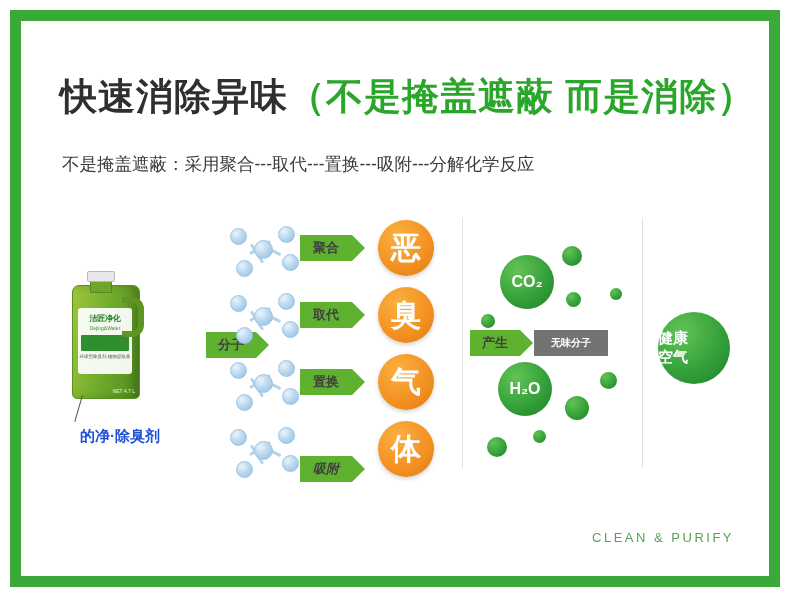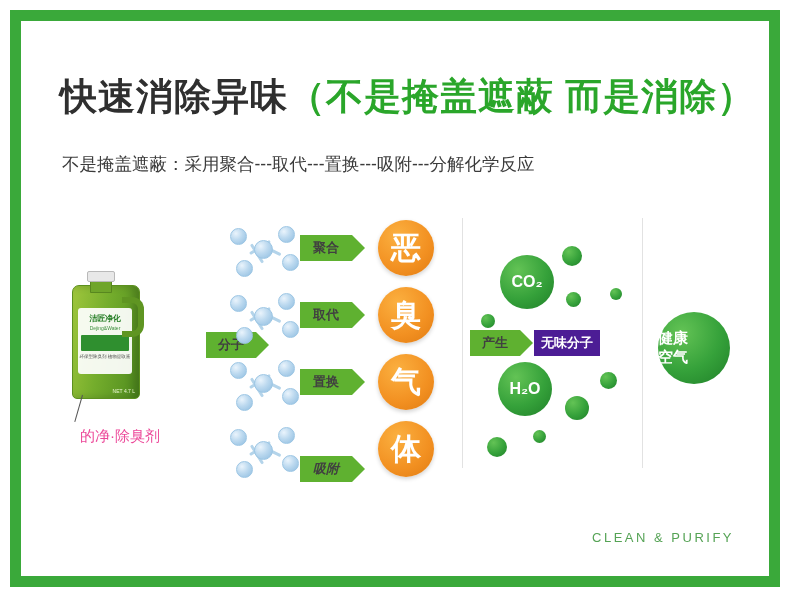--- a/index.html
+++ b/index.html
@@ -76,21 +76,21 @@
   .bl-txt{font-size:4.5px;color:#4a4a4a;text-align:center;margin-top:3px;line-height:1.5;}
   .bottle-vol{
     position:absolute;right:4px;bottom:4px;font-size:5px;color:#eaf7d0;
   }
   .pointer-line{
     position:absolute;left:22px;top:120px;width:1px;height:28px;
     background:#555;transform:rotate(16deg);transform-origin:top center;
   }
   .bottle-caption{
     position:absolute;left:-10px;top:152px;width:140px;text-align:center;
-    font-size:15px;color:#ec4899;font-weight:normal;white-space:nowrap;
+    font-size:15px;color:#1d4ed8;font-weight:bold;white-space:nowrap;
   }
 
   
   .arrow{
     position:absolute;
     background:#5fb130;
     color:#404040;
     font-size:13px;
     font-weight:bold;
     display:flex;align-items:center;justify-content:center;
@@ -138,22 +138,22 @@
     position:absolute;border-radius:50%;
     background:radial-gradient(circle at 33% 28%,#63c355 0%,#35a13a 55%,#1f7f28 100%);
     color:#ffffff;font-weight:bold;
     display:flex;align-items:center;justify-content:center;
   }
   .co2{left:500px;top:255px;width:54px;height:54px;font-size:16px;}
   .h2o{left:498px;top:362px;width:54px;height:54px;font-size:16px;}
   .gsm{background:radial-gradient(circle at 33% 28%,#63c355 0%,#35a13a 55%,#1f7f28 100%);}
   .arrow-produce{left:470px;top:330px;width:50px;}
   .tag-odorless{
-    position:absolute;left:534px;top:330px;width:66px;height:26px;
-    background:#4c1d95;color:#fff;font-size:13px;font-weight:bold;
+    position:absolute;left:534px;top:330px;width:74px;height:26px;
+    background:#737373;color:#fff;font-size:10px;font-weight:bold;
     display:flex;align-items:center;justify-content:center;
   }
 
   
   .health{
     position:absolute;left:658px;top:312px;width:72px;height:72px;border-radius:50%;
     background:radial-gradient(circle at 33% 28%,#63c355 0%,#35a13a 55%,#1f7f28 100%);
     color:#ffffff;font-size:15px;font-weight:bold;line-height:1.25;
     display:flex;align-items:center;justify-content:flex-start;text-align:center;
   }

